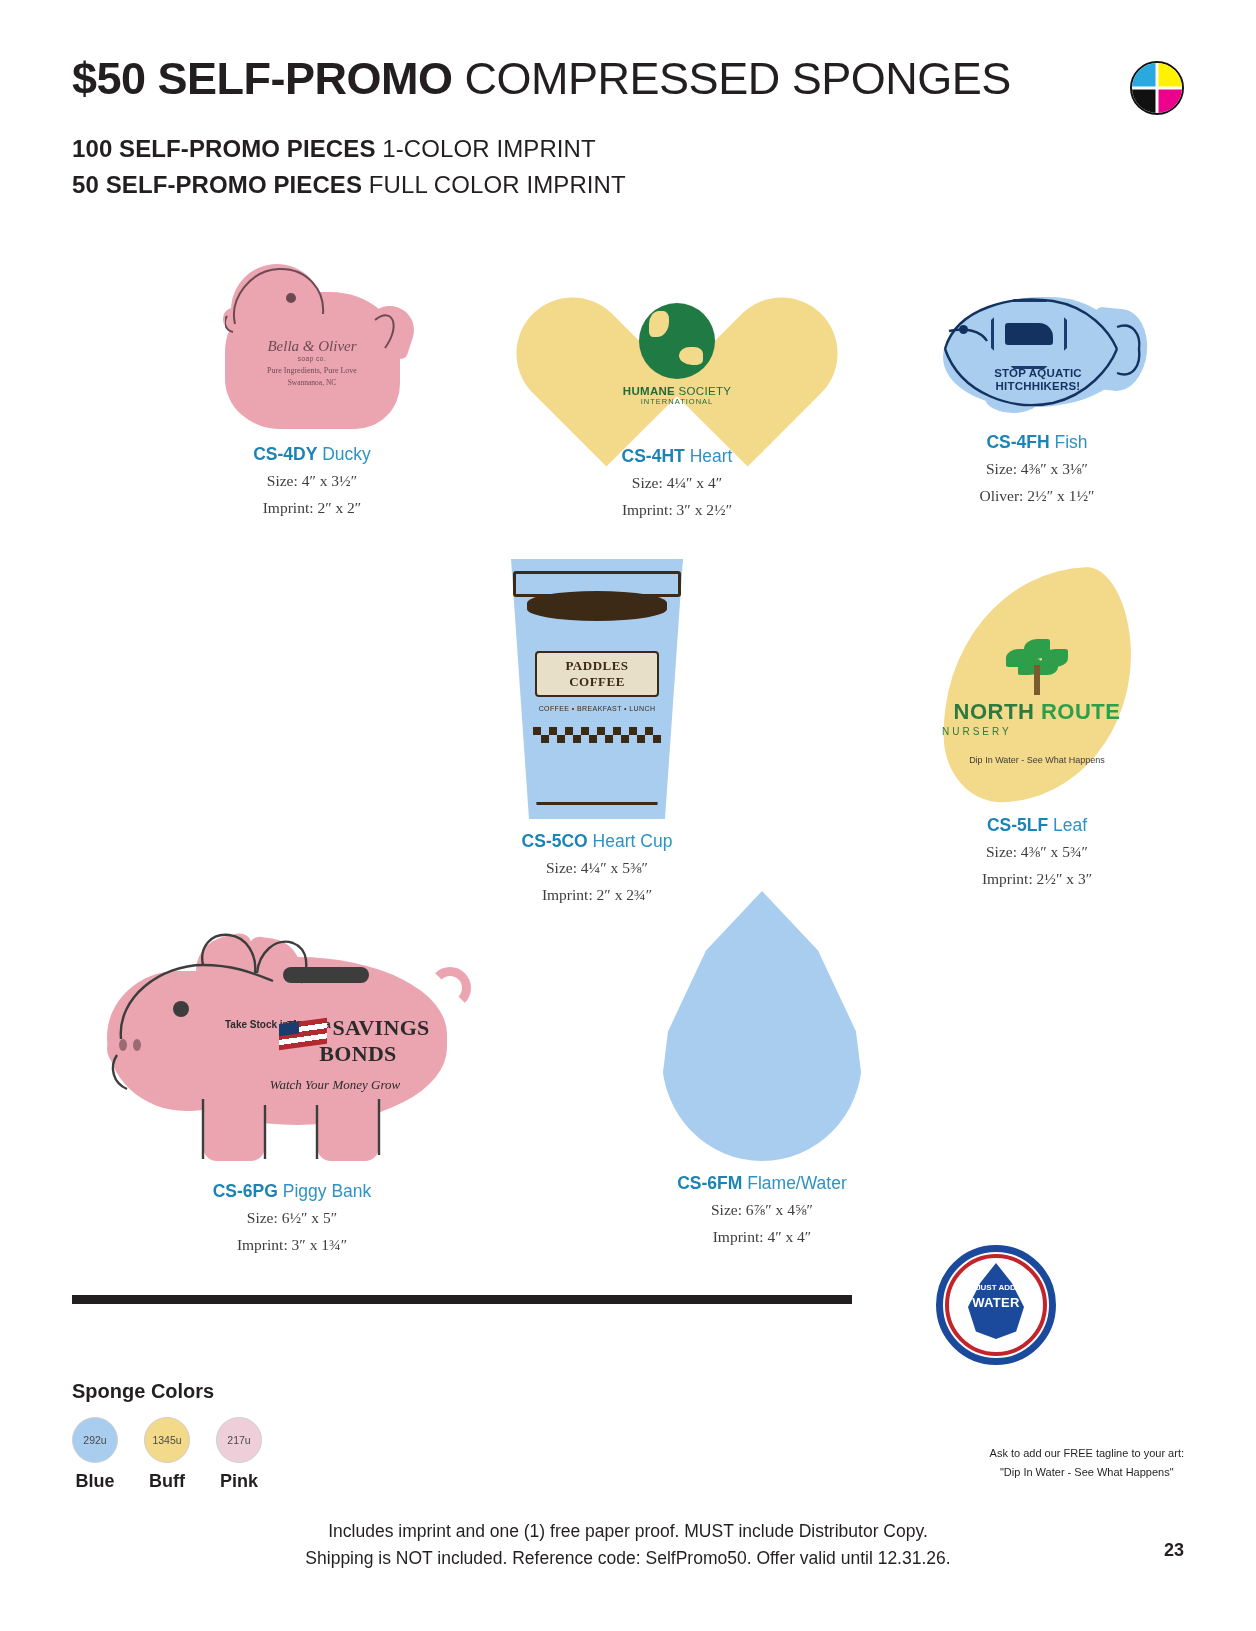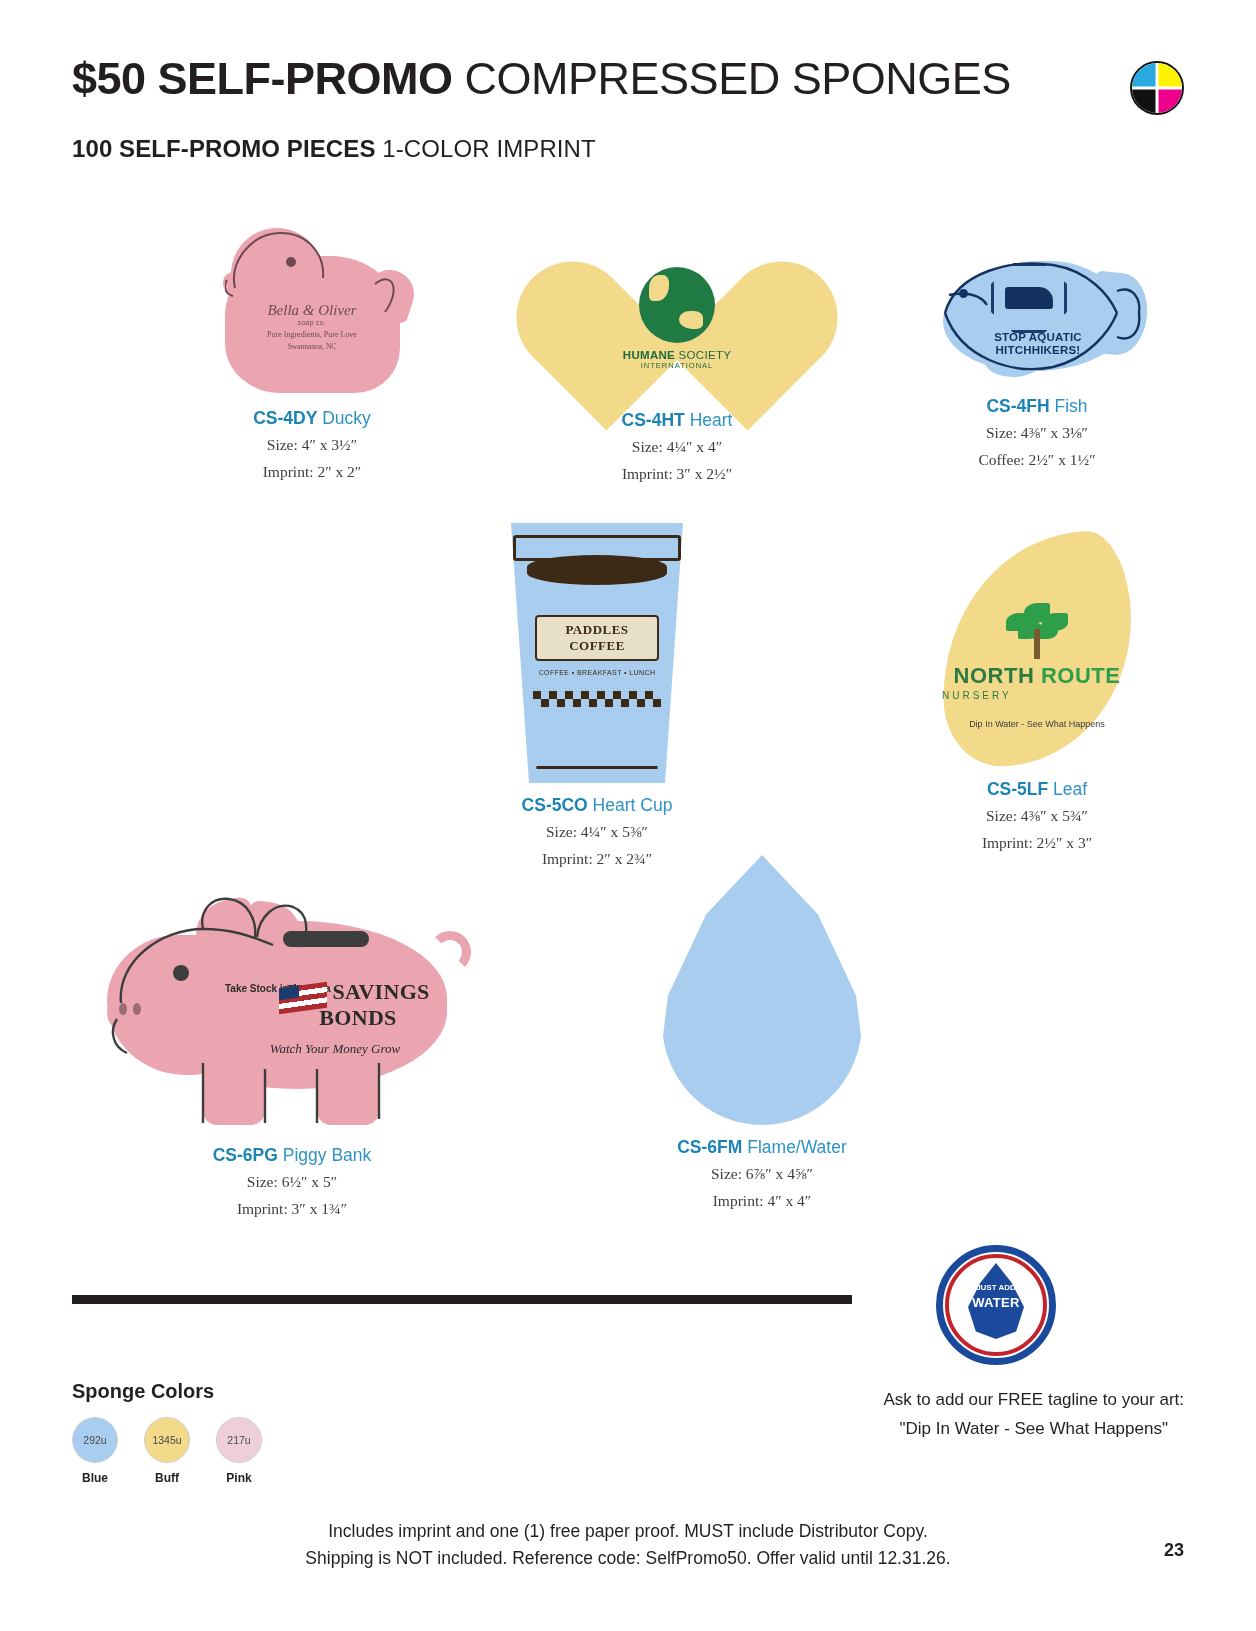--- a/index.html
+++ b/index.html
@@ -176,23 +176,23 @@
       clip-path:polygon(50% 0%,78% 26%,100% 58%,86% 90%,50% 100%,14% 90%,0 58%,22% 26%); }
   .waterseal .jw { position:absolute; left:0; right:0; top:38px; text-align:center; color:#fff; font-size:8px; font-weight:bold;}
   .waterseal .wt { position:absolute; left:0; right:0; top:50px; text-align:center; color:#fff; font-size:13px; font-weight:bold; letter-spacing:.3px;}
 
   .sponge-colors { position:absolute; left:72px; top:1380px; }
   .sc-title { font-size:20px; font-weight:bold; }
   .swatches { display:flex; gap:26px; margin-top:14px; }
   .sw { text-align:center; }
   .sw .circ { width:46px; height:46px; border-radius:50%; display:flex; align-items:center; justify-content:center;
       font-size:10.5px; color:#4a4a4a; border:1px solid #cfcfcf;}
-  .sw .lb { font-size:12px; margin-top:8px; font-weight:bold; }
-
-  .tagline { position:absolute; right:72px; top:1386px; text-align:center; font-size:17px; color:#231f20; line-height:1.7;}
+  .sw .lb { font-size:18px; margin-top:8px; font-weight:bold; }
+
+  .tagline { position:absolute; right:72px; top:1444px; text-align:center; font-size:11px; color:#231f20; line-height:1.7;}
 
   .bottom { position:absolute; left:0; right:0; top:1518px; text-align:center; font-size:17.5px; color:#231f20; line-height:1.55;}
   .pageno { position:absolute; right:72px; top:1540px; font-size:18px; font-weight:bold;}
 
   .cmyk { width:54px; height:54px; border-radius:50%; position:relative; overflow:hidden; background:#fff; border:2px solid #111;}
   .cmyk i { position:absolute; width:50%; height:50%; }
   .cmyk .q1 { left:0; top:0; background:#2aa9e0;}
   .cmyk .q2 { right:0; top:0; background:#fff200;}
   .cmyk .q3 { left:0; bottom:0; background:#111;}
   .cmyk .q4 { right:0; bottom:0; background:#ec008c;}
@@ -217,20 +217,24 @@
           <i class="q4"></i>
         <div class="cross-v"></div>
           <div class="cross-h"></div>
       </div>
     </div>
   </div>
 
   <div class="subline">
     <b>100 SELF-PROMO PIECES</b>
     <span>1-COLOR IMPRINT</span>
+  </div>
+  <div class="subline second">
+    <b>50 SELF-PROMO PIECES</b>
+    <span>FULL COLOR IMPRINT</span>
   </div>
 
   <div class="row" style="height:1050px;">
 
     <div class="prod" style="left:90px; top:65px; width:300px;">
       <div class="art" style="width:175px;height:170px;">
         <div class="ducky">
           <div class="body"></div>
           <div class="head"></div>
           <div class="beak"></div>
@@ -302,21 +306,21 @@
             <path d="M22 44 C38 40 54 44 60 54"></path>
             <path d="M190 40 C206 34 214 48 212 62 C214 78 206 92 190 86"></path>
           </svg>
         </div>
       </div>
       <div class="caption">
         <span class="code">CS-4FH</span>
         <span class="nm">Fish</span>
       </div>
       <div class="spec">Size: 4⅜″ x 3⅛″</div>
-      <div class="spec">Coffee: 2½″ x 1½″</div>
+      <div class="spec">Oliver: 2½″ x 1½″</div>
     </div>
 
     <div class="prod" style="left:375px; top:360px; width:300px;">
       <div class="art" style="width:200px;height:262px;">
         <div class="cup">
           <div class="cb"></div>
           <div class="inner"></div>
           <div class="lid"></div>
           <div class="coffee"></div>
           <div class="label">

